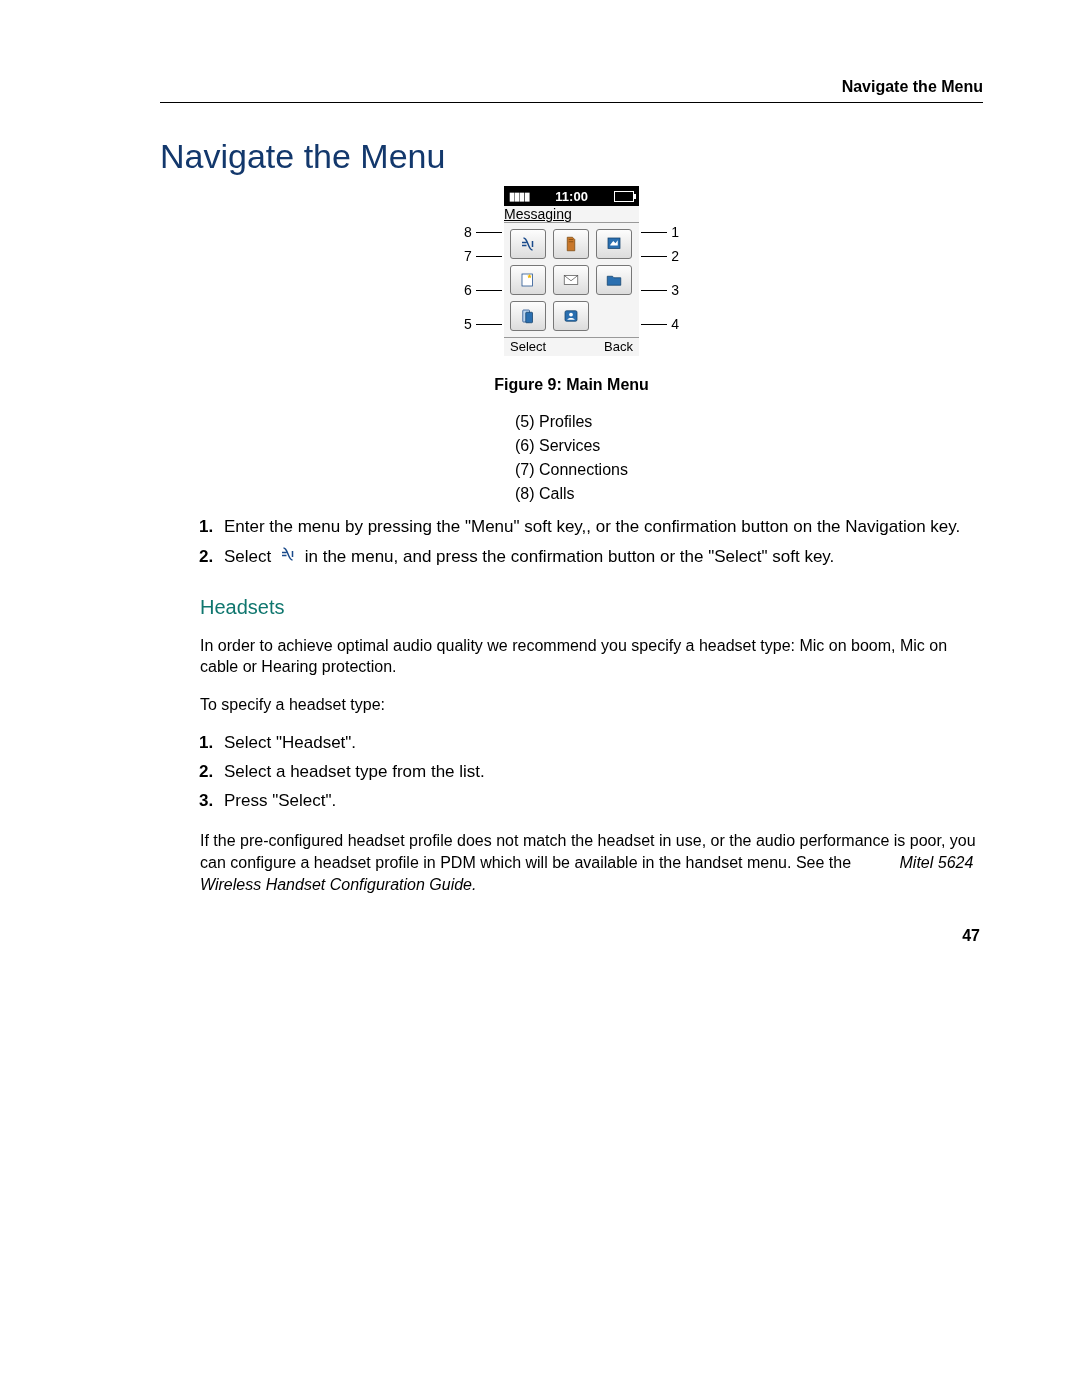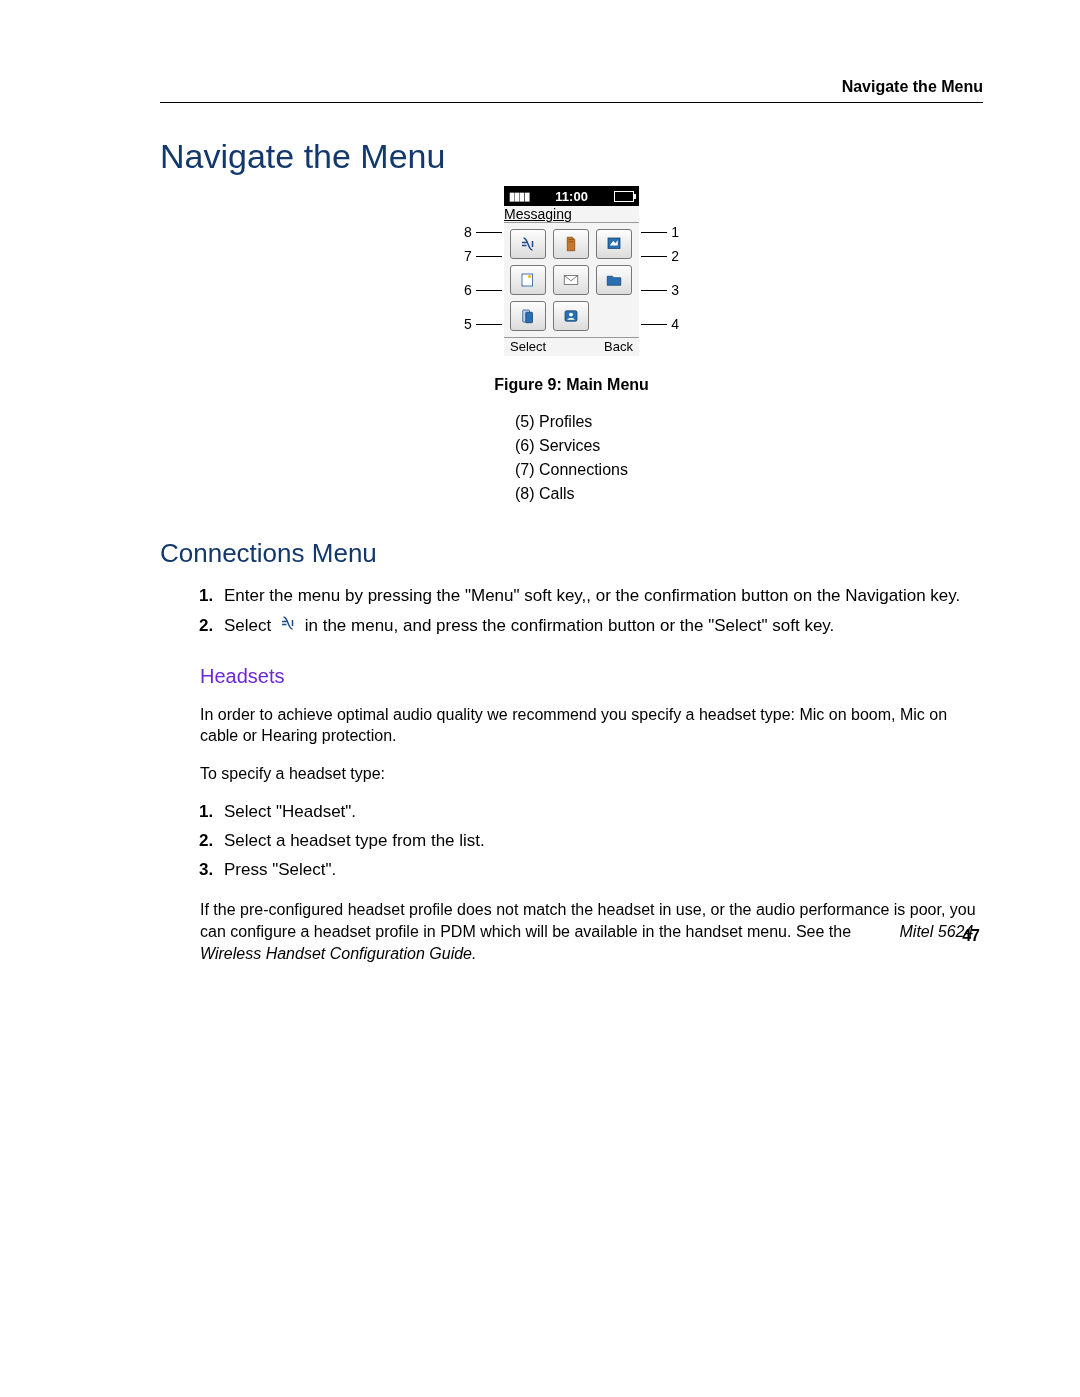--- a/index.html
+++ b/index.html
@@ -33,21 +33,21 @@
     font-size: 34px;
     margin: 34px 0 10px 0;
   }
   h2 {
     color: #13386c;
     font-weight: 400;
     font-size: 26px;
     margin: 32px 0 16px 0;
   }
   h3 {
-    color: #6d28d9;
+    color: #0f766e;
     font-weight: 400;
     font-size: 20px;
     margin: 26px 0 14px 40px;
   }
   .figure-wrap {
     text-align: center;
     margin: 8px 0 10px 0;
   }
   .figure-caption {
     font-weight: bold;
@@ -278,21 +278,20 @@
     <div class="legend">
       <div class="legend-col">
         <div>(5) Profiles</div>
         <div>(6) Services</div>
         <div>(7) Connections</div>
         <div>(8) Calls</div>
       </div>
     </div>
   </div>
 
-  <h2>Connections Menu</h2>
   <ol class="num">
     <li><span>Enter the menu by pressing the "Menu" soft key,, or the confirmation button on the Navigation key.</span></li>
     <li>
       <span>Select </span><span class="inline-icon"><svg viewBox="0 0 24 24">
             <path fill="none" stroke="#1a4a8a" stroke-width="2" d="M6 4c6 0 6 16 12 16M4 10h6M4 14h6M18 8v8"></path>
           </svg></span><span> in the menu, and press the confirmation button or the "Select" soft key.</span>
     </li>
   </ol>
 
   <h3>Headsets</h3>

